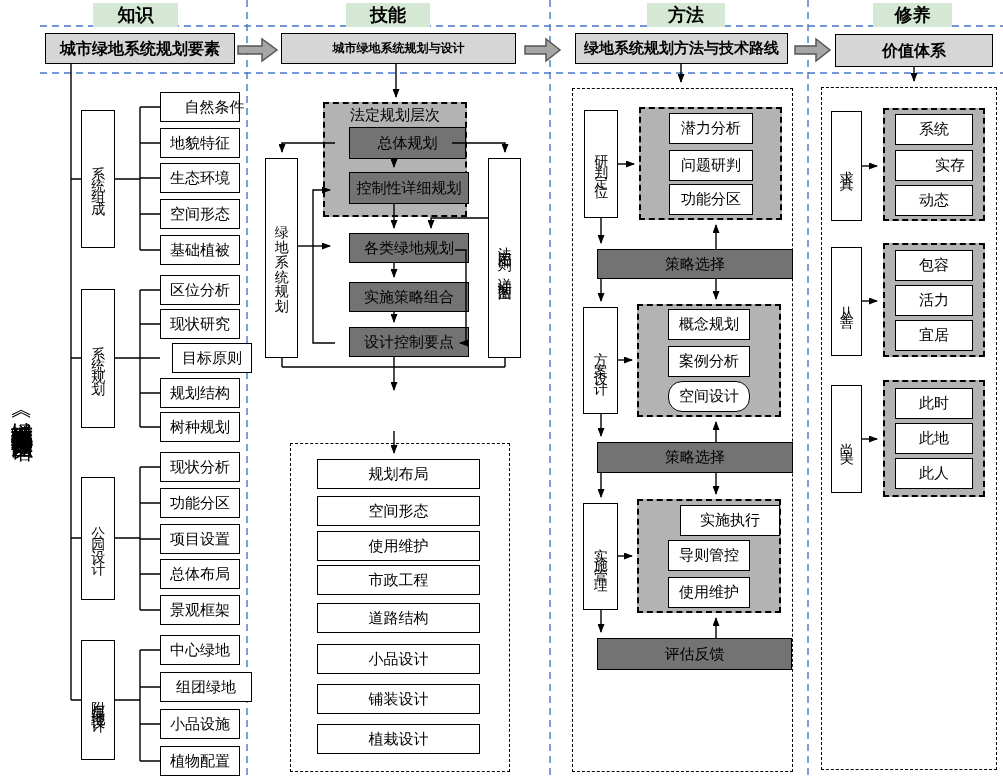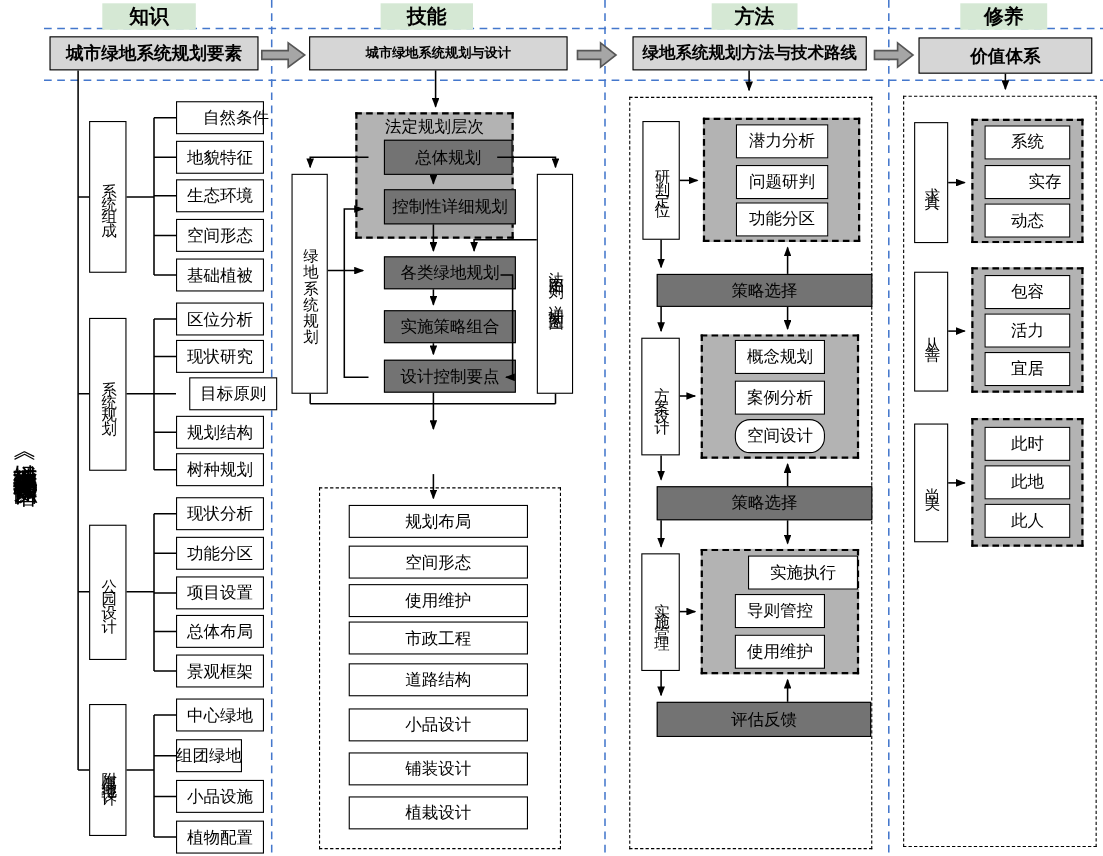--- a/index.html
+++ b/index.html
@@ -81,21 +81,21 @@
   <div class="box" style="left:160px;top:378px;width:80px;height:30px;">规划结构</div>
   <div class="box" style="left:160px;top:412px;width:80px;height:30px;">树种规划</div>
 
   <div class="box" style="left:160px;top:452px;width:80px;height:30px;">现状分析</div>
   <div class="box" style="left:160px;top:488px;width:80px;height:30px;">功能分区</div>
   <div class="box" style="left:160px;top:524px;width:80px;height:30px;text-align:center;">项目设置</div>
   <div class="box" style="left:160px;top:559px;width:80px;height:30px;">总体布局</div>
   <div class="box" style="left:160px;top:595px;width:80px;height:30px;">景观框架</div>
 
   <div class="box" style="left:160px;top:635px;width:80px;height:30px;">中心绿地</div>
-  <div class="box" style="left:160px;top:672px;width:60px;height:30px;">组团绿地</div>
+  <div class="box" style="left:160px;top:672px;width:92px;height:30px;">组团绿地</div>
   <div class="box" style="left:160px;top:709px;width:80px;height:30px;">小品设施</div>
   <div class="box" style="left:160px;top:746px;width:80px;height:30px;">植物配置</div>
 
   <div class="dashed-gray" style="left:323px;top:102px;width:144px;height:115px;"></div>
   <div class="ctitle" style="left:323px;top:104px;width:144px;height:22px;">法定规划层次</div>
   <div class="box green" style="left:335px;top:127px;width:117px;height:32px;">总体规划</div>
   <div class="box green" style="left:335px;top:172px;width:120px;height:32px;">控制性详细规划</div>
 
   <div class="box vtext ls0" style="left:265px;top:158px;width:33px;height:200px;font-size:14px;">绿地系统规划</div>
   <div class="box rvbox" style="left:488px;top:158px;width:33px;height:200px;">

